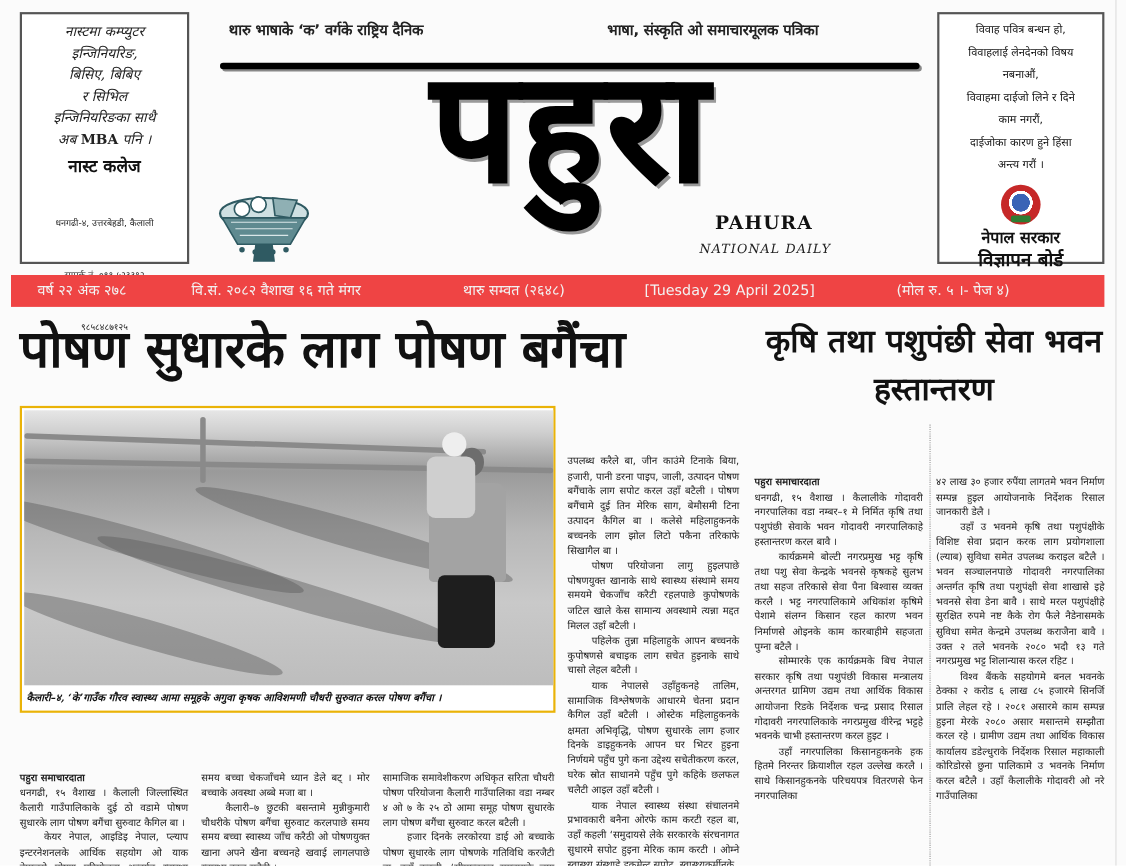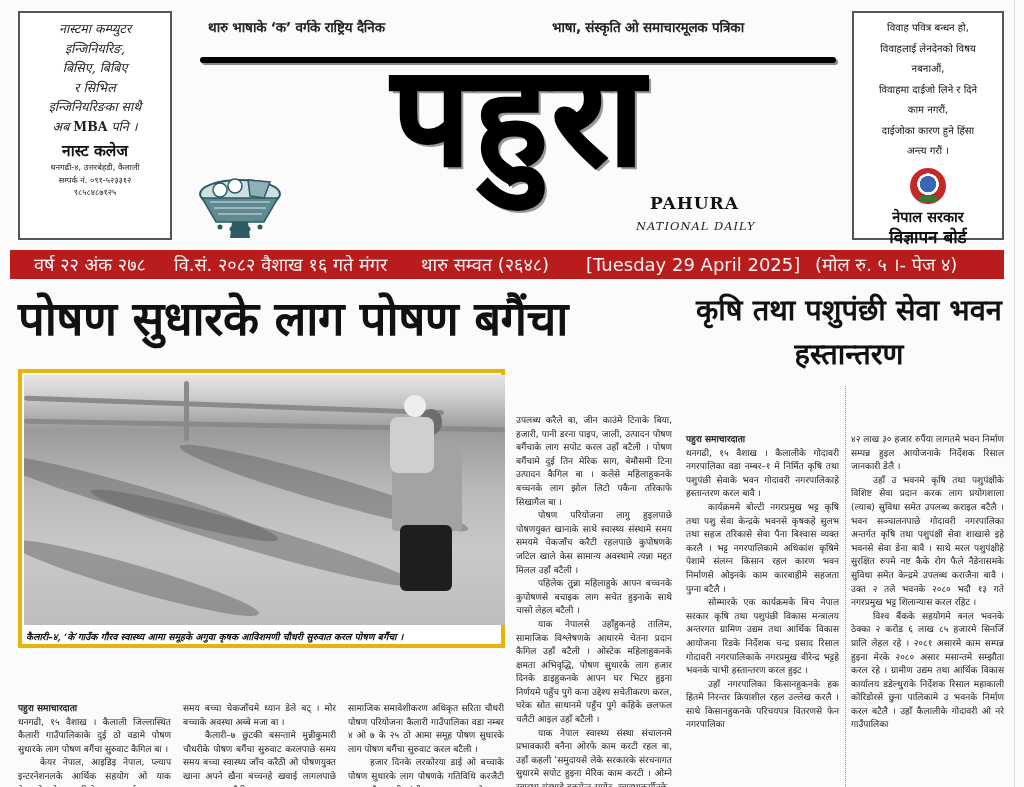--- a/index.html
+++ b/index.html
@@ -6,21 +6,21 @@
   html, body { width: 1024px; height: 787px; overflow: hidden; background: #fff; }
   body { font-family: "DejaVu Sans", sans-serif; color: #111; position: relative; }
   .page { position: absolute; left: 0; top: 0; width: 1024px; height: 787px; background: #fbfbfb; }
 
   
   .ear { position: absolute; border: 2px solid #555; background: #fff; text-align: center; }
   .ear-left { left: 18px; top: 11px; width: 154px; height: 229px; padding-top: 6px; }
   .ear-left .ad-line { font-family: "DejaVu Serif", serif; font-style: italic; font-size: 12.5px; line-height: 19.5px; color: #222; }
   .ear-left .ad-line b { font-style: normal; font-weight: bold; }
   .ear-left .college { font-weight: bold; font-size: 15.5px; margin-top: 5px; line-height: 20px; }
-  .ear-left .small { font-size: 8.2px; line-height: 12.5px; color: #222; }
+  .ear-left .small { font-size: 8.2px; line-height: 12.5px; color: #222; margin-top: 35px; }
 
   .ear-right { left: 852px; top: 11px; width: 152px; height: 229px; padding-top: 5px; }
   .ear-right .ad-line { font-size: 10px; line-height: 20.5px; color: #111; }
   .emblem { width: 36px; height: 36px; margin: 6px auto 4px; border-radius: 50%; position: relative;
             background: radial-gradient(circle at 50% 45%, #3a64b6 0 30%, #fff 31% 40%, #c62828 41% 100%); }
   .emblem::after { content: ""; position: absolute; left: 9px; bottom: 2px; width: 18px; height: 6px; background: #2e7d32; border-radius: 2px; }
   .ear-right .gov { font-weight: bold; font-size: 14.5px; line-height: 18px; }
   .ear-right .board { font-weight: bold; font-size: 17px; line-height: 22px; }
 
   
@@ -29,30 +29,30 @@
   .tag-right { left: 552px; }
   .mast-line { position: absolute; left: 200px; top: 57px; width: 636px; height: 6px; background: #000; border-radius: 3px; box-shadow: 2px 2px 0 #888; }
   .mast-title { position: absolute; left: 200px; top: 42px; width: 640px; height: 160px; text-align: center;
                 font-weight: bold; font-size: 138px; line-height: 150px; color: #000; letter-spacing: 4px;
                 -webkit-text-stroke: 2px #000; text-shadow: 3px 3px 0 #999, -1px -1px 0 #fff; }
   .basket { position: absolute; left: 190px; top: 172px; width: 100px; height: 70px; }
   .pahura-en { position: absolute; left: 650px; top: 193px; font-family: "DejaVu Serif", serif; font-weight: bold; font-size: 17px; letter-spacing: 1px; }
   .national { position: absolute; left: 636px; top: 219px; font-family: "DejaVu Serif", serif; font-style: italic; font-size: 11.5px; letter-spacing: 1px; color: #222; }
 
   
-  .dateline { position: absolute; left: 10px; top: 250px; width: 994px; height: 29px; background: #b91c1c; color: #f2f2f2;
-              font-size: 18px; line-height: 29px; }
+  .dateline { position: absolute; left: 10px; top: 250px; width: 994px; height: 29px; background: #ef4444; color: #f2f2f2;
+              font-size: 13px; line-height: 29px; }
   .dateline span { position: absolute; top: 0; white-space: nowrap; }
 
   
   .headline-main { position: absolute; left: 18px; top: 286px; width: 660px; font-weight: bold; font-size: 47px; line-height: 66px; white-space: nowrap; letter-spacing: -0.5px; }
   .headline-side { position: absolute; left: 684px; top: 288px; width: 330px; text-align: center; font-weight: bold; font-size: 29px; line-height: 44px; }
 
   
-  .photo { position: absolute; left: 18px; top: 369px; width: 487px; height: 279px; border: 4px solid #eab308; background: #fff; }
+  .photo { position: absolute; left: 18px; top: 369px; width: 487px; height: 279px; border: 2px solid #eab308; background: #fff; }
   .photo-img { position: absolute; left: 2px; top: 2px; width: 481px; height: 250px; overflow: hidden;
                background: linear-gradient(180deg, #e6e6e6 0%, #cfcfcf 8%, #9a9a9a 22%, #b8b8b8 45%, #c9c9c9 70%, #bdbdbd 100%); }
   .photo-img .pole { position: absolute; height: 5px; background: #8a8a8a; border-radius: 3px; }
   .photo-img .row { position: absolute; height: 26px; border-radius: 50%; background: rgba(90,90,90,0.45); transform: rotate(16deg); }
   .photo-img .woman-head { position: absolute; left: 396px; top: 34px; width: 22px; height: 26px; border-radius: 50%; background: #6d6d6d; }
   .photo-img .woman-body { position: absolute; left: 368px; top: 66px; width: 70px; height: 90px; background: #a3a3a3; border-radius: 10px 10px 4px 4px; }
   .photo-img .woman-legs { position: absolute; left: 376px; top: 150px; width: 52px; height: 66px; background: #1e1e1e; border-radius: 6px; }
   .photo-img .child-head { position: absolute; left: 380px; top: 20px; width: 22px; height: 22px; border-radius: 50%; background: #eee; }
   .photo-img .child-body { position: absolute; left: 366px; top: 42px; width: 44px; height: 56px; background: #cfcfcf; border-radius: 8px; }
   .caption { position: absolute; left: 4px; top: 256px; width: 480px; font-family: "DejaVu Serif", serif; font-style: italic; font-weight: bold; font-size: 9.3px; line-height: 16px; white-space: nowrap; overflow: hidden; }

